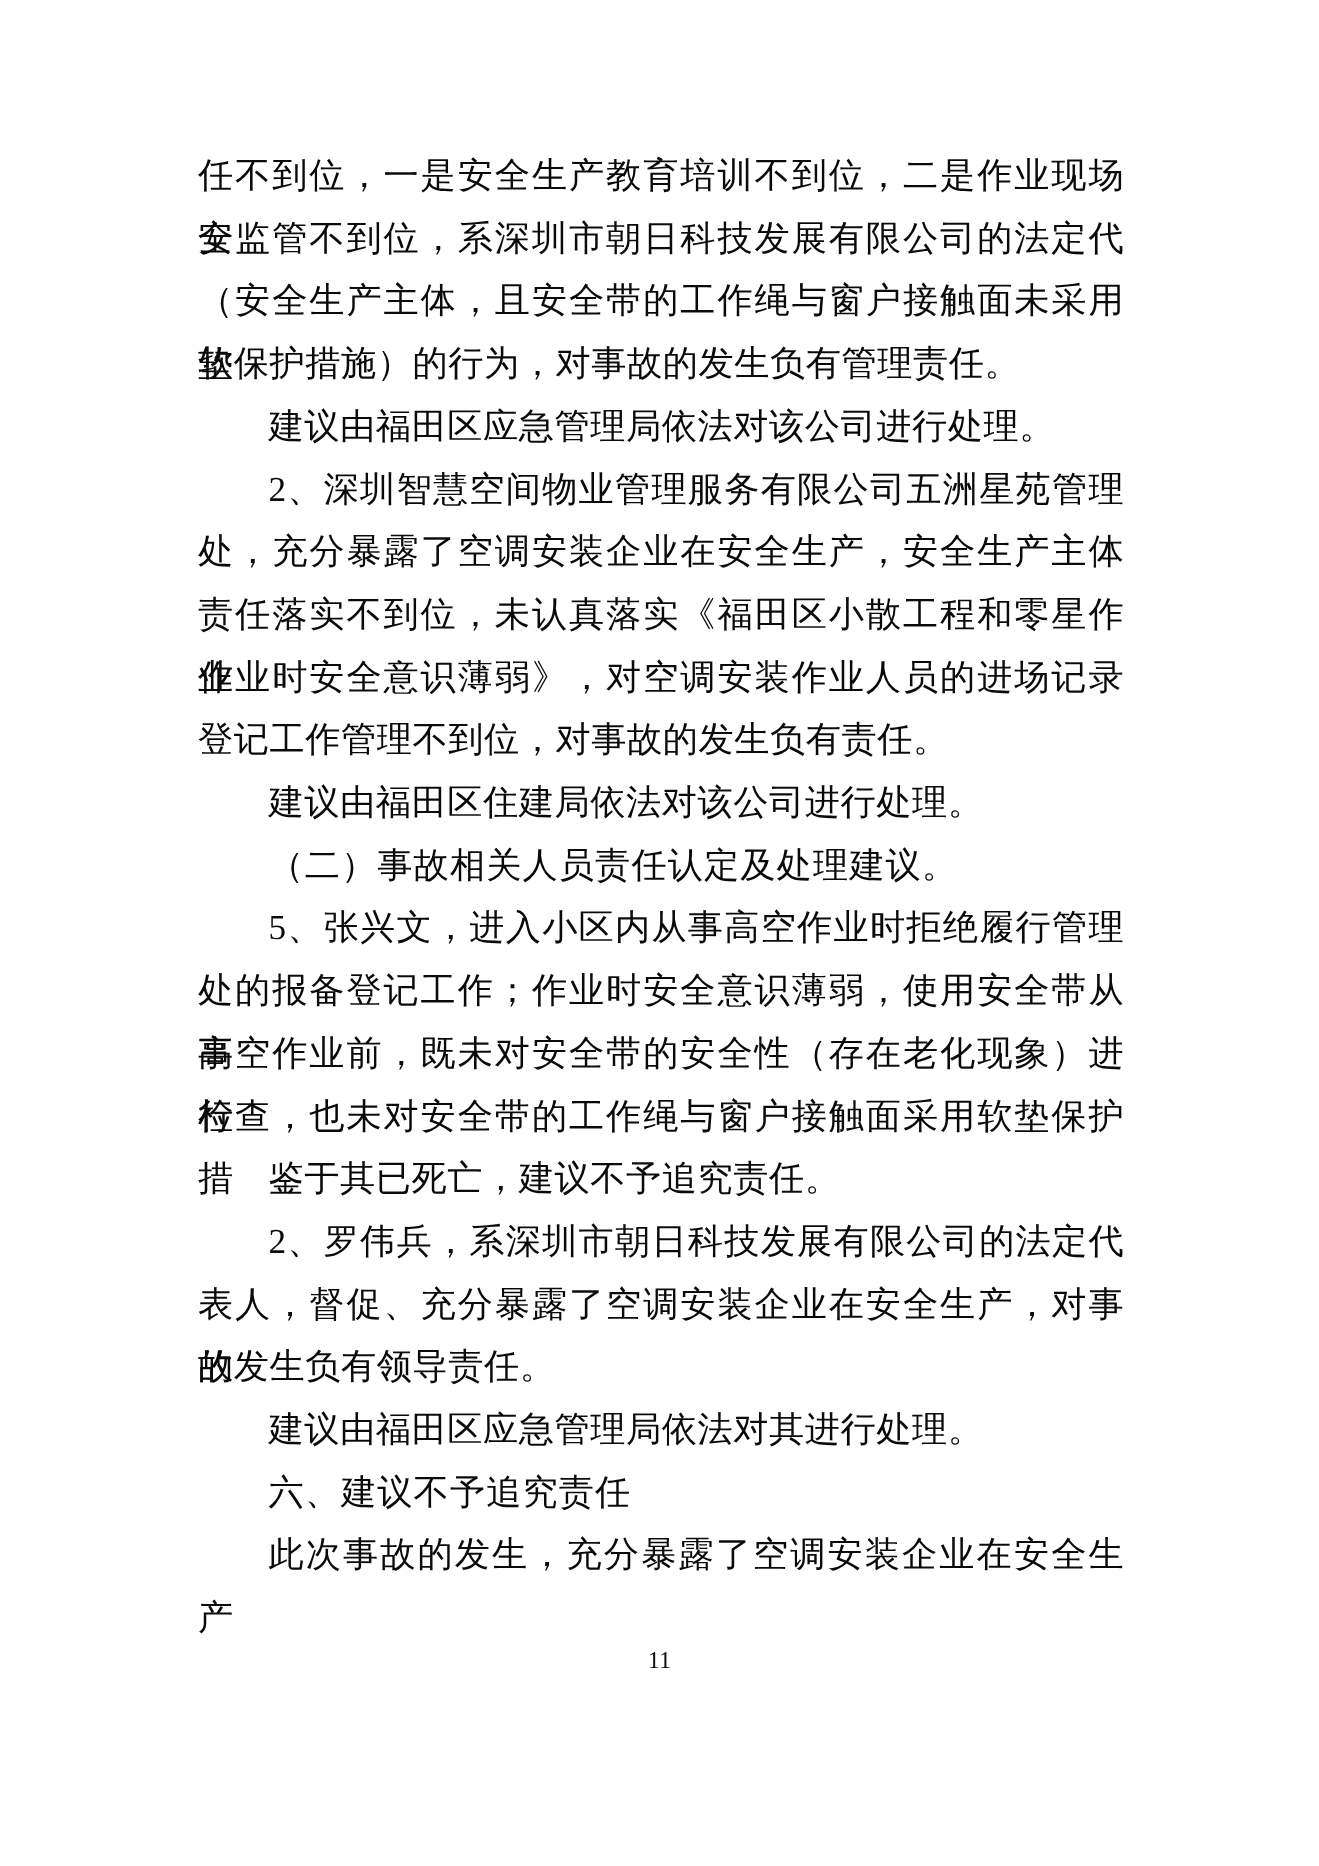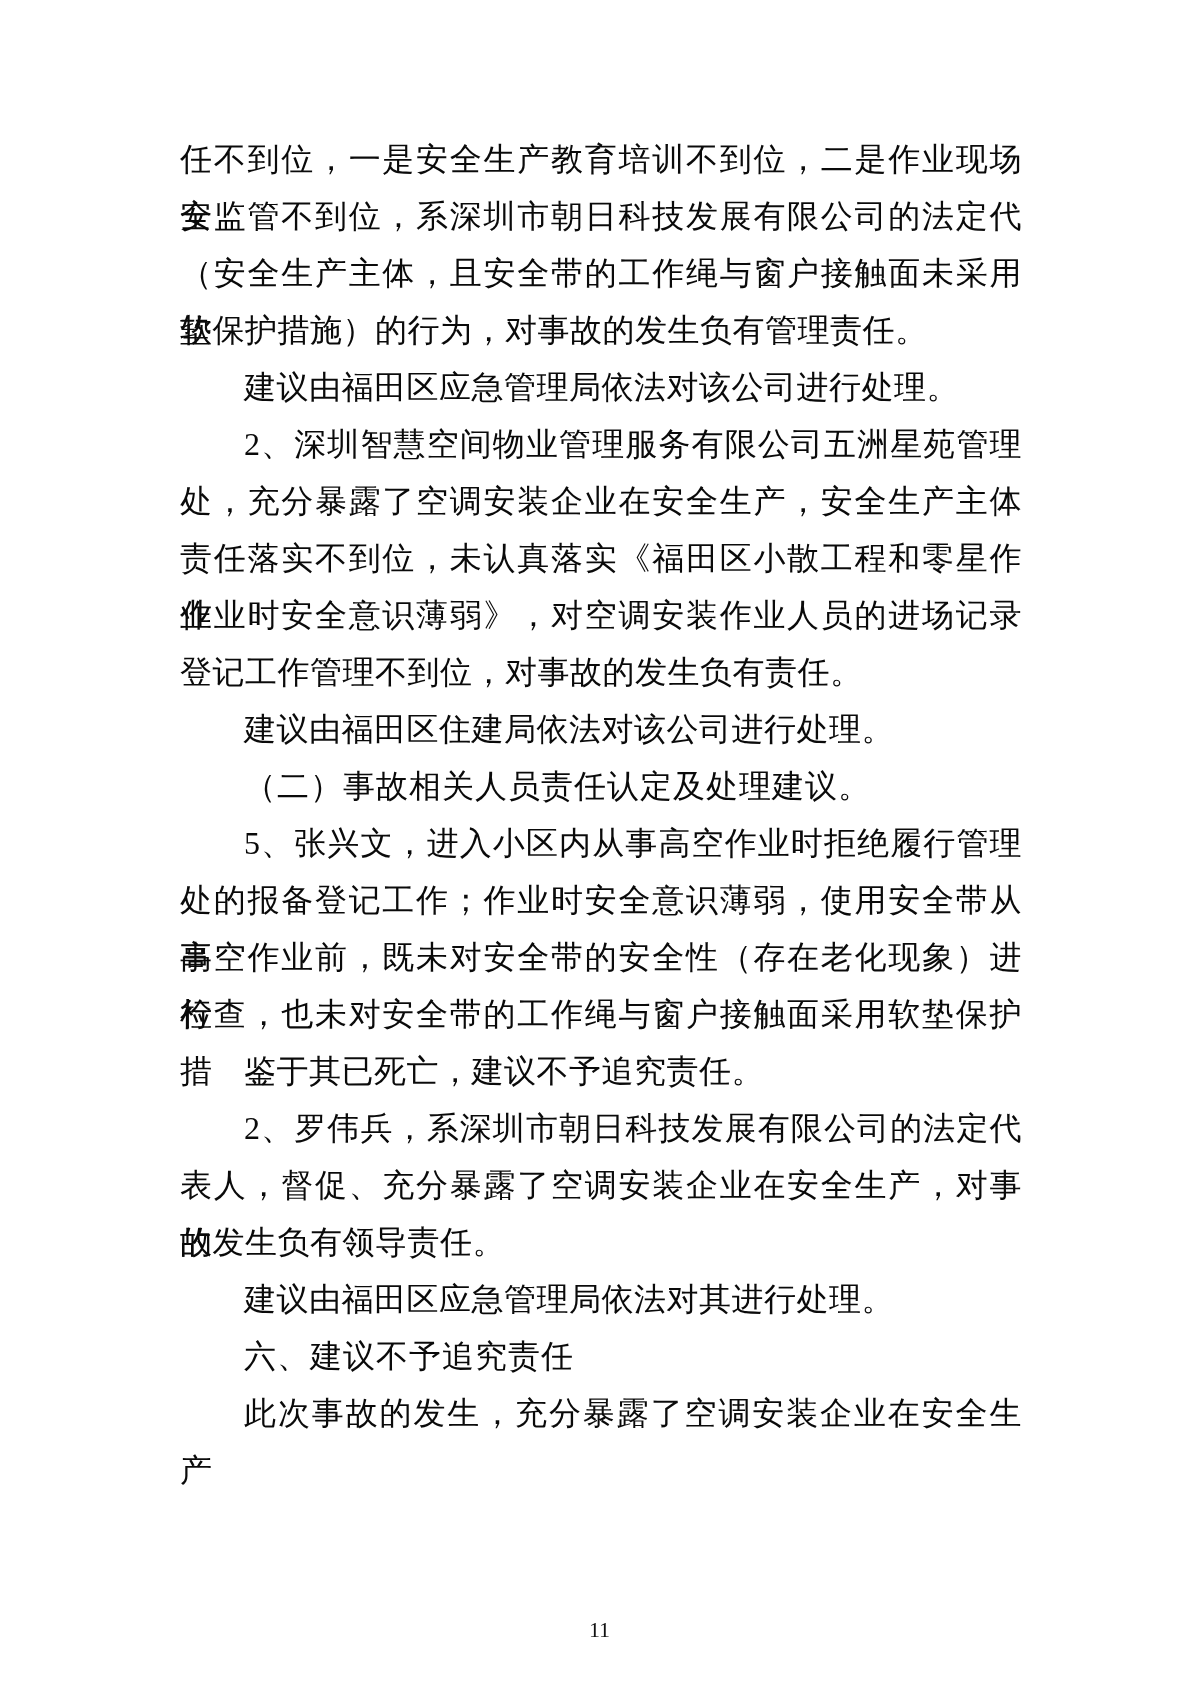--- a/index.html
+++ b/index.html
@@ -40,21 +40,21 @@
     text-indent: 64px;
   }
   .line.bold {
     font-weight: normal;
     font-family: "Liberation Sans", "DejaVu Sans", sans-serif;
     letter-spacing: 1px;
   }
   .footer {
     position: absolute;
     left: 0;
-    top: 1615px;
+    top: 1494px;
     width: 100%;
     text-align: center;
     font-size: 22px;
     line-height: 30px;
     font-family: "Liberation Serif", "DejaVu Serif", serif;
     color: #111111;
   }
 </style>
 </head>
 <body>

